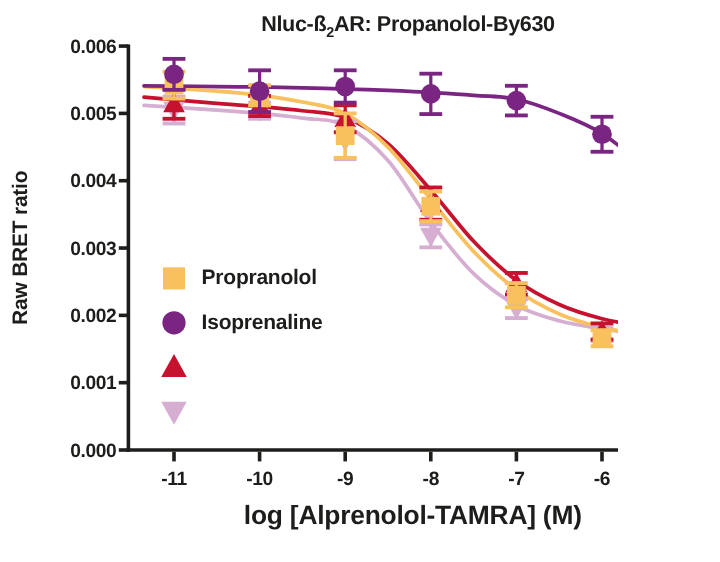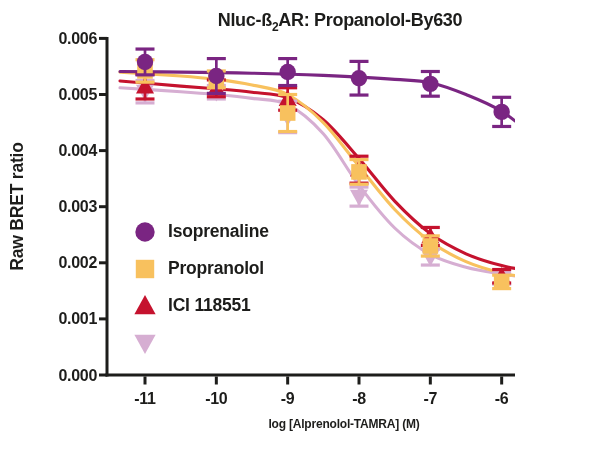--- a/index.html
+++ b/index.html
@@ -12,21 +12,21 @@
     font-size:18px; font-weight:bold; color:#1d1d1b; letter-spacing:-0.3px;
   }
   .title sub { font-size:12px; }
   .ylabel {
     position:absolute; left:-58px; top:196px; width:150px; text-align:center;
     transform:rotate(-90deg); font-size:17.5px; font-weight:bold; color:#1d1d1b;
     letter-spacing:-0.2px;
   }
   .xlabel {
     position:absolute; top:417px; left:107px; width:474px; text-align:center;
-    font-size:12px; font-weight:bold; color:#1d1d1b; letter-spacing:-0.2px;
+    font-size:22px; font-weight:bold; color:#1d1d1b; letter-spacing:-0.2px;
   }
   svg.plot { position:absolute; left:0; top:0; }
   .legend {
     position:absolute; left:130px; top:217px;
     display:flex; flex-direction:column; gap:8px;
   }
   .legend-row { display:flex; align-items:center; height:29px; }
   .legend-marker { width:30px; display:flex; justify-content:center; align-items:center; }
   .legend-label {
     margin-left:8px; font-size:17.5px; font-weight:bold; color:#1d1d1b;
@@ -187,40 +187,39 @@
       <circle cx="358.999" cy="78.231" r="8.2" fill="#7A2582"></circle>
       <circle cx="430.332" cy="83.84100000000001" r="8.2" fill="#7A2582"></circle>
       <circle cx="501.66499999999996" cy="111.89100000000002" r="8.2" fill="#7A2582"></circle>
       <circle cx="572.998" cy="168.552" r="8.2" fill="#7A2582"></circle>
     </svg>
 
   <div class="legend" id="legend">
       <div class="legend-row">
         <span class="legend-marker">
           <svg width="26" height="24">
+            <rect x="3.796000000000001" y="2.796000000000001" width="18.407999999999998" height="18.407999999999998" fill="#F8C15E"></rect>
+          </svg>
+        </span>
+        <span class="legend-label">Propranolol</span>
+      </div>
+      <div class="legend-row">
+        <span class="legend-marker">
+          <svg width="26" height="24">
             <circle cx="13" cy="12" r="9.675999999999998" fill="#7A2582"></circle>
           </svg>
         </span>
         <span class="legend-label">Isoprenaline</span>
       </div>
       <div class="legend-row">
         <span class="legend-marker">
           <svg width="26" height="24">
-            <rect x="3.796000000000001" y="2.796000000000001" width="18.407999999999998" height="18.407999999999998" fill="#F8C15E"></rect>
-          </svg>
-        </span>
-        <span class="legend-label">Propranolol</span>
-      </div>
-      <div class="legend-row">
-        <span class="legend-marker">
-          <svg width="26" height="24">
             <path d="M13,1.0259999999999998 L23.619999999999997,20.142 L2.380000000000001,20.142 Z" fill="#C5122E"></path>
           </svg>
         </span>
-        <span class="legend-label">ICI 118551</span>
       </div>
       <div class="legend-row">
         <span class="legend-marker">
           <svg width="26" height="24">
             <path d="M13,22.974 L23.619999999999997,3.8580000000000005 L2.380000000000001,3.8580000000000005 Z" fill="#D6AED2"></path>
           </svg>
         </span>
       </div>
     </div>
 

